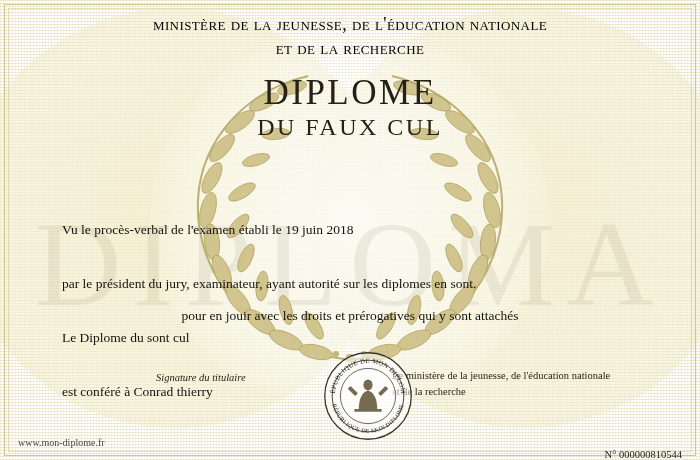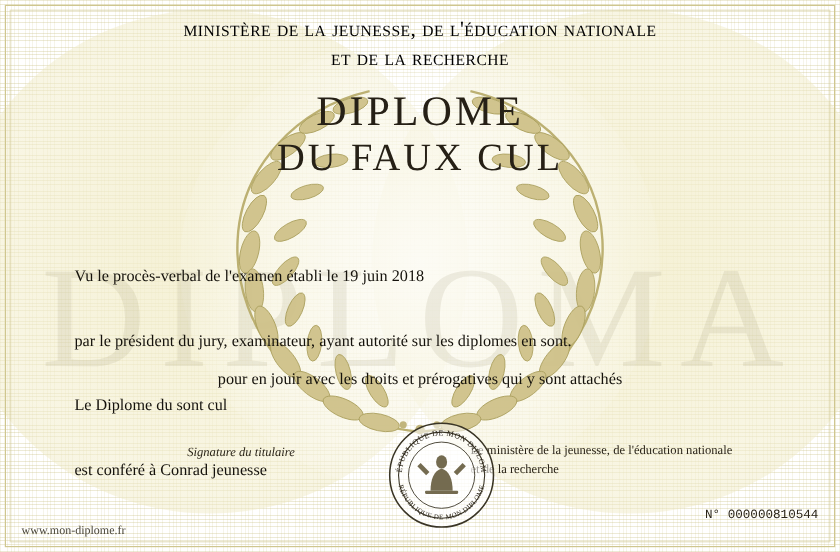--- a/index.html
+++ b/index.html
@@ -109,21 +109,21 @@
     color: #262016;
   }
   .title .t1 {
     display: block;
     font-size: 35px;
     letter-spacing: 2.5px;
     line-height: 1.18;
   }
   .title .t2 {
     display: block;
-    font-size: 32px;
+    font-size: 24px;
     letter-spacing: 2.5px;
     line-height: 1.18;
   }
 
   
   .body-block {
     position: absolute;
     left: 62px;
     top: 186px;
     width: 560px;
@@ -176,24 +176,23 @@
     position: absolute;
     left: 18px;
     bottom: 12px;
     font-size: 10px;
     color: #4a4staticaa;
     color: #4a463a;
   }
   .footer-right {
     position: absolute;
     right: 18px;
-    bottom: 24px;
+    bottom: 0;
     font-size: 10.5px;
     color: #2a2418;
-    font-family: Liberation Mono, monospace;
   }
 </style>
 </head>
 <body>
 
 <div id="page">
 
   <div class="bg-layer bg-fine"></div>
   <div class="bg-ellipse-left"></div>
   <div class="bg-ellipse-right"></div>
@@ -269,21 +268,21 @@
 
   <div class="title">
     <span class="t1">DIPLOME</span>
     <span class="t2">DU FAUX CUL</span>
   </div>
 
   <div class="body-block">
     <span class="ln">Vu le procès-verbal de l'examen établi le 19 juin 2018</span>
     <span class="ln">par le président du jury, examinateur, ayant autorité sur les diplomes en sont.</span>
     <span class="ln">Le Diplome du sont cul</span>
-    <span class="ln">est conféré à Conrad jeunesse</span>
+    <span class="ln">est conféré à Conrad thierry</span>
   </div>
 
   <div class="rights">pour en jouir avec les droits et prérogatives qui y sont attachés</div>
 
   <div class="sig-left">Signature du titulaire</div>
 
   <div class="sig-right">
     <span class="sl">Le ministère de la jeunesse, de l'éducation nationale</span>
     <span class="sl">et de la recherche</span>
   </div>

